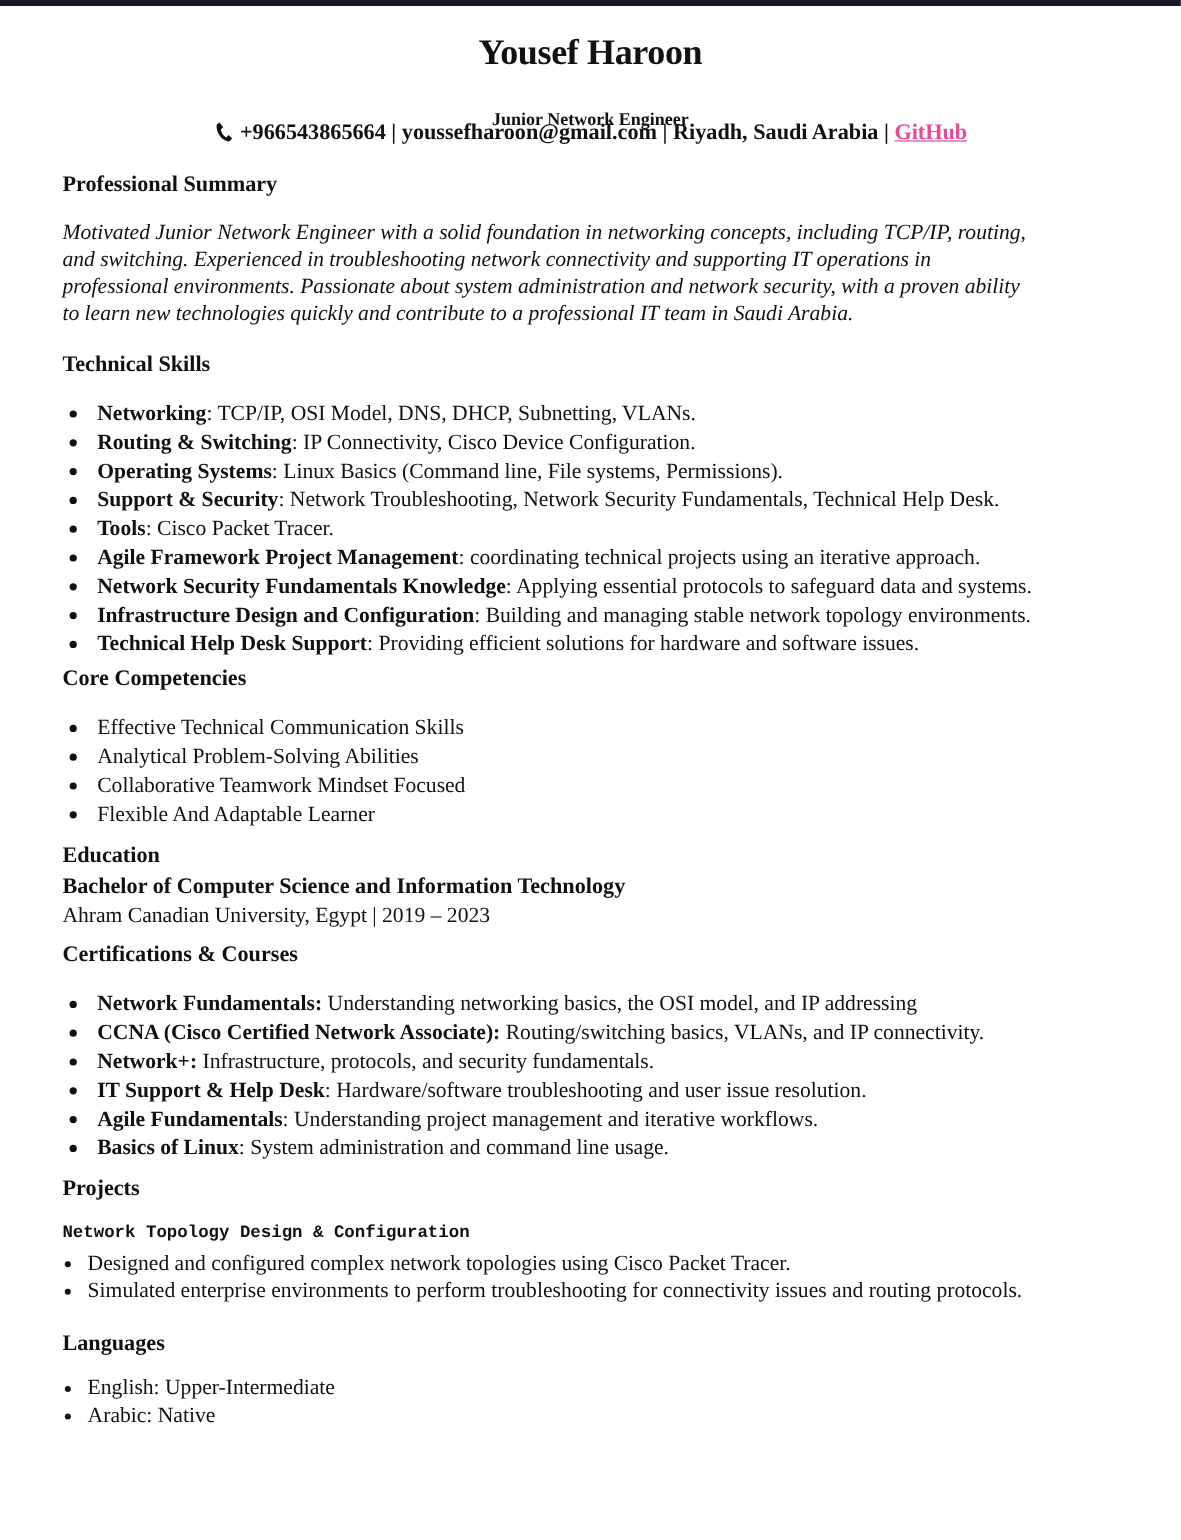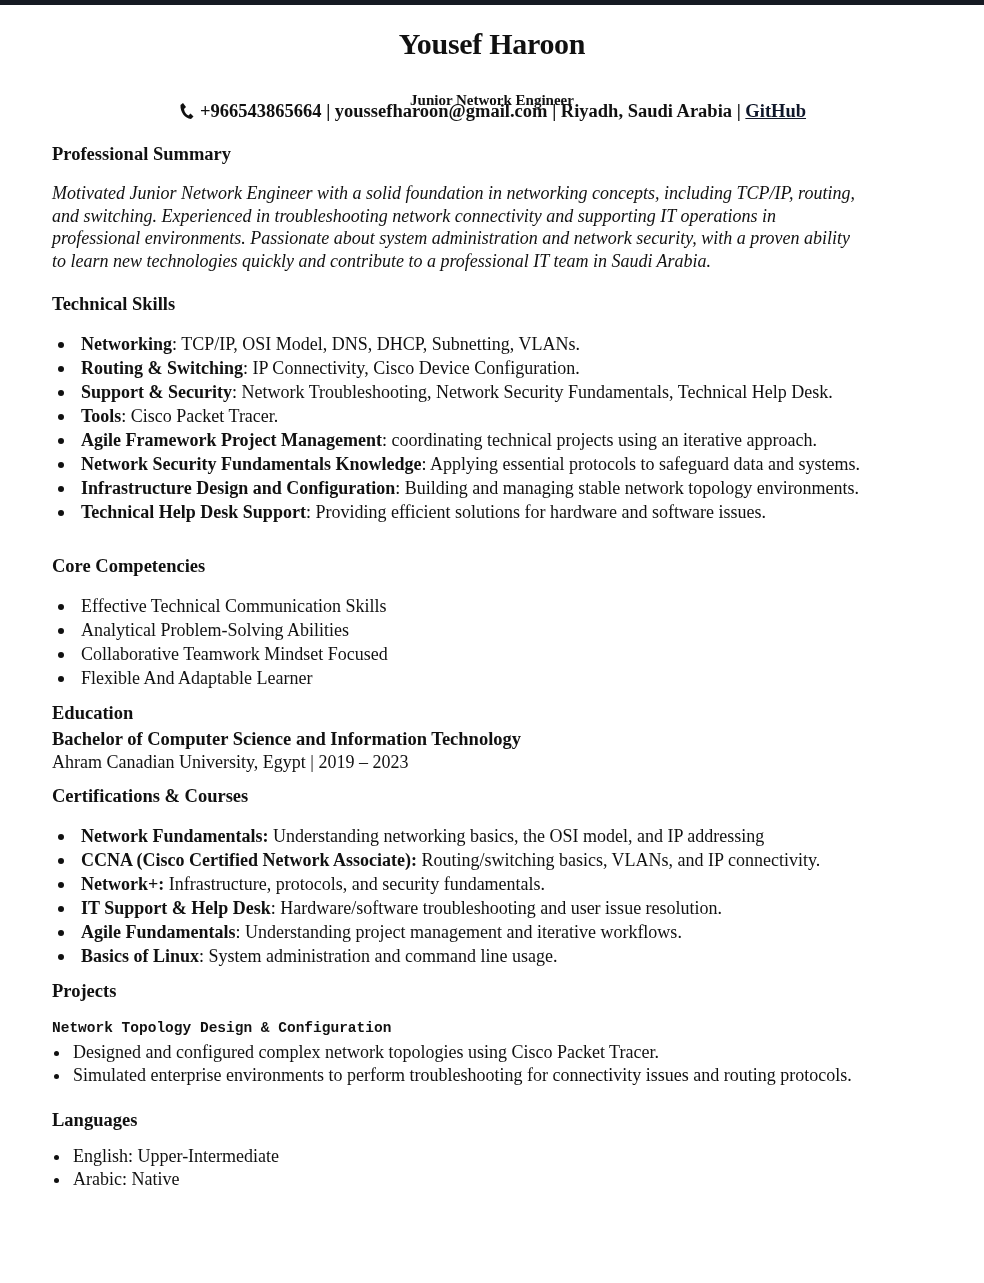--- a/index.html
+++ b/index.html
@@ -9,21 +9,21 @@
   }
   .topbar { position: absolute; left: 0; top: 0; width: 984px; height: 5px; background: #151a22; }
   .page { position: absolute; left: 52px; top: 0; width: 880px; }
   .name { position: absolute; left: 0; top: 27px; width: 880px; text-align: center;
     font-size: 30px; font-weight: bold; letter-spacing: -0.3px; }
   .job { position: absolute; left: 0; top: 92px; width: 880px; text-align: center;
     font-size: 15px; font-weight: bold; }
   .contact { position: absolute; left: 0; top: 101px; width: 880px; text-align: center;
     font-size: 18.5px; font-weight: bold; white-space: nowrap; }
   .contact .phone-icon { display: inline-block; width: 16px; height: 18px; vertical-align: -3px; margin-right: 6px; }
-  .contact a { color: #0f172a; text-decoration: underline; font-weight: bold; }
+  .contact a { color: #ec4899; text-decoration: underline; font-weight: bold; }
   .h { position: absolute; left: 0; font-size: 18.5px; font-weight: bold; white-space: nowrap; }
   .para { position: absolute; left: 0; top: 182px; width: 880px; font-size: 18px; line-height: 22.5px; font-style: italic; }
   .para div { white-space: nowrap; }
   ul.list { position: absolute; left: 0; margin: 0; padding: 0; list-style: none; font-size: 18px; }
   ul.list li { position: relative; white-space: nowrap; height: 24px; line-height: 24px; padding-left: 29px; }
   ul.list li::before { content: ""; position: absolute; left: 6px; top: 10px; width: 6px; height: 6px;
     border-radius: 50%; background: #111; }
   ul.list.tight li { height: 23px; line-height: 23px; padding-left: 21px; }
   ul.list.tight li::before { left: 2px; top: 10px; width: 5px; height: 5px; }
   .b { font-weight: bold; }
@@ -52,20 +52,21 @@
     <div>Motivated Junior Network Engineer with a solid foundation in networking concepts, including TCP/IP, routing,</div>
     <div>and switching. Experienced in troubleshooting network connectivity and supporting IT operations in</div>
     <div>professional environments. Passionate about system administration and network security, with a proven ability</div>
     <div>to learn new technologies quickly and contribute to a professional IT team in Saudi Arabia.</div>
   </div>
 
   <div class="h" style="top:294px">Technical Skills</div>
   <ul class="list" style="top:332px">
     <li><span class="b">Networking</span><span>: TCP/IP, OSI Model, DNS, DHCP, Subnetting, VLANs.</span></li>
     <li><span class="b">Routing &amp; Switching</span><span>: IP Connectivity, Cisco Device Configuration.</span></li>
+    <li><span class="b">Operating Systems</span><span>: Linux Basics (Command line, File systems, Permissions).</span></li>
     <li><span class="b">Support &amp; Security</span><span>: Network Troubleshooting, Network Security Fundamentals, Technical Help Desk.</span></li>
     <li><span class="b">Tools</span><span>: Cisco Packet Tracer.</span></li>
     <li><span class="b">Agile Framework Project Management</span><span>: coordinating technical projects using an iterative approach.</span></li>
     <li><span class="b">Network Security Fundamentals Knowledge</span><span>: Applying essential protocols to safeguard data and systems.</span></li>
     <li><span class="b">Infrastructure Design and Configuration</span><span>: Building and managing stable network topology environments.</span></li>
     <li><span class="b">Technical Help Desk Support</span><span>: Providing efficient solutions for hardware and software issues.</span></li>
   </ul>
 
   <div class="h" style="top:556px">Core Competencies</div>
   <ul class="list" style="top:594px">

